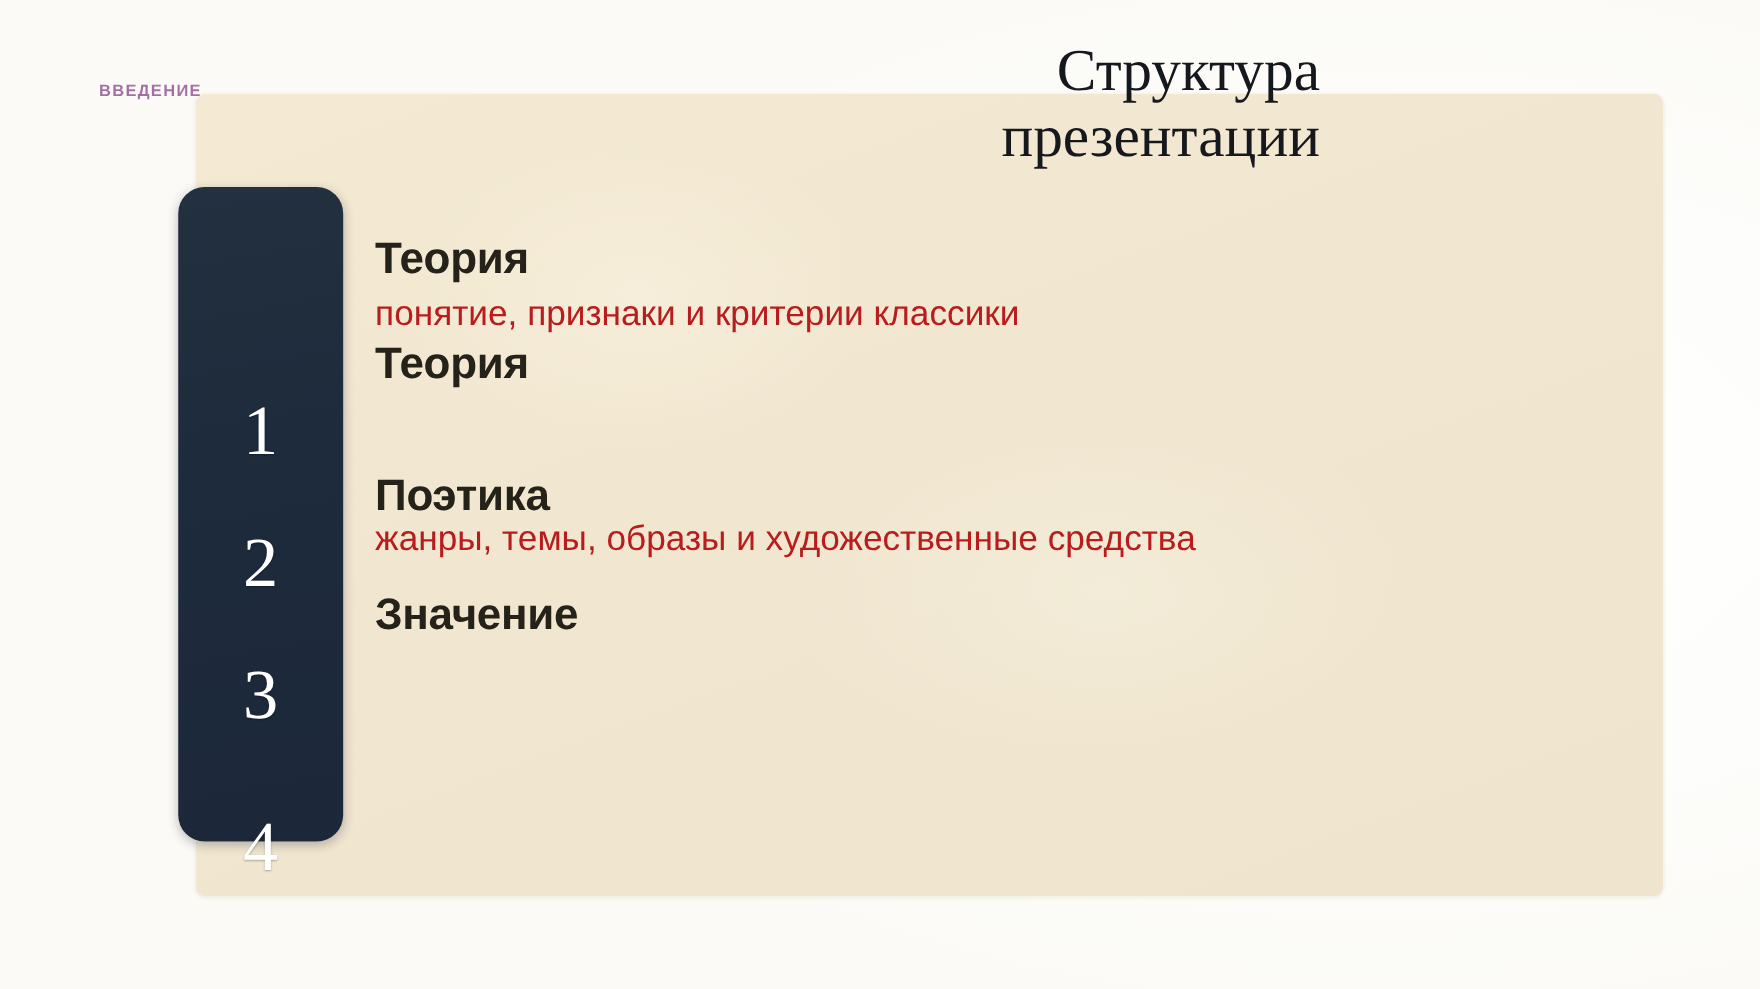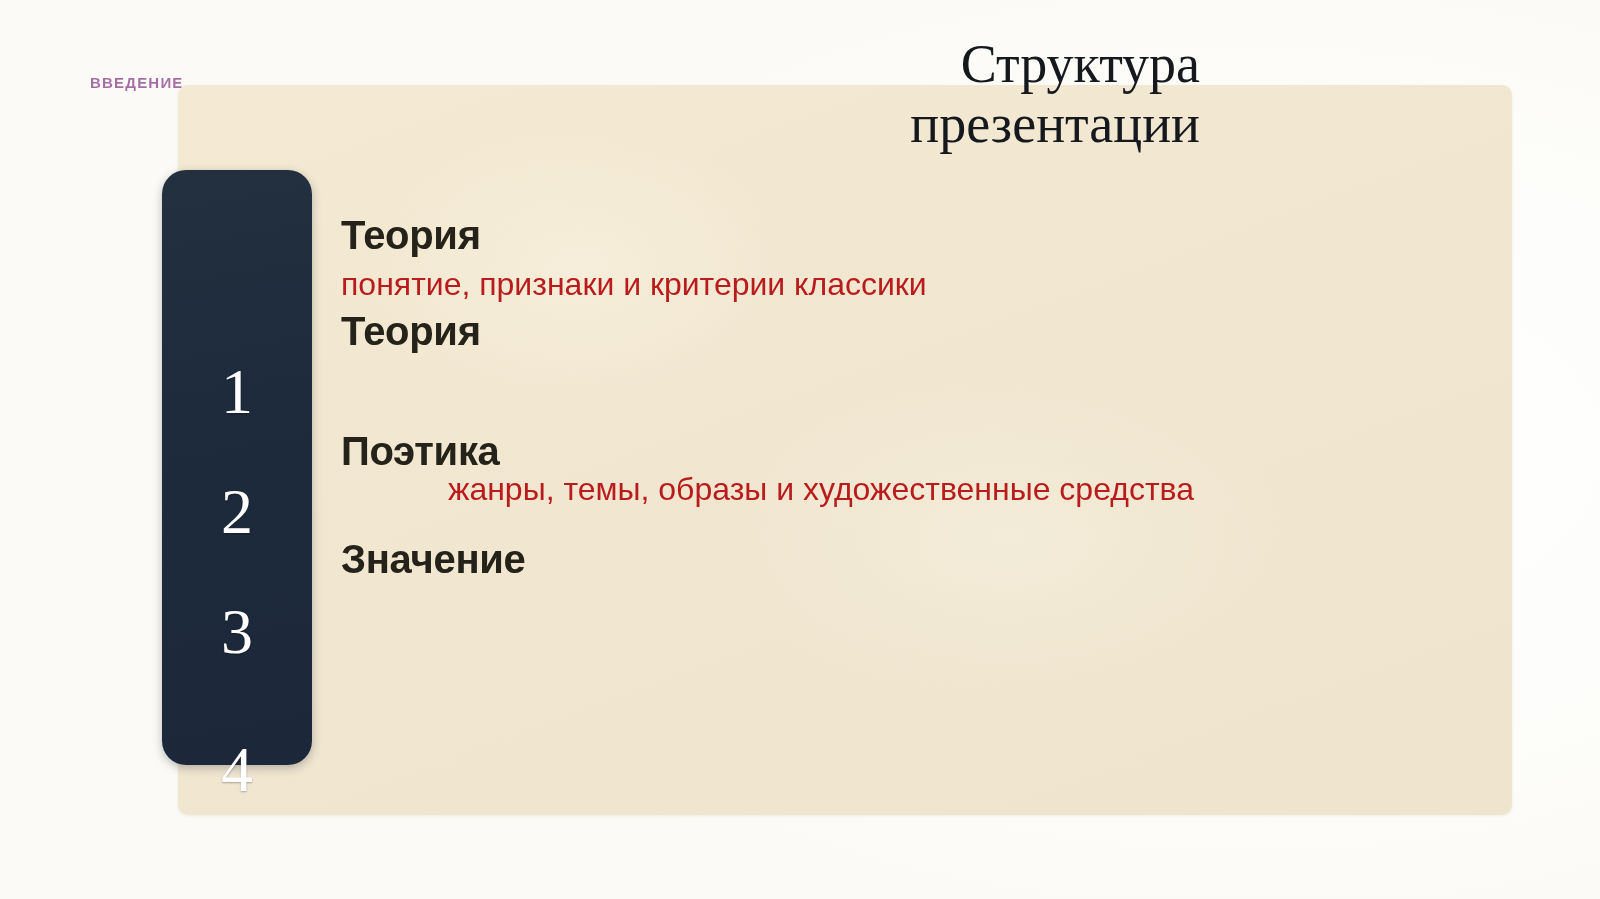--- a/index.html
+++ b/index.html
@@ -116,21 +116,21 @@
     font-weight: 400;
     font-size: 32px;
     line-height: 1.32;
     color: #b91c1c;
   }
   .item.i1 { top: 11px; margin-top: 24px; }
   .item.i1 .sub { margin-top: 8px; }
   .item.i2 { top: 131px; }
   .item.i2 .sub { margin-top: -3px; }
   .item.i3 { top: 251px; }
-  .item.i3 .sub { margin-top: -3px; text-align: center; }
+  .item.i3 .sub { margin-top: -3px; }
   .item.i4 { top: 359px; }
   .item.i4 .sub { margin-top: -3px; }
 </style>
 </head>
 <body>
 
 <div class="watermark">ВВЕДЕНИЕ</div>
 
 <div class="card"></div>
 

